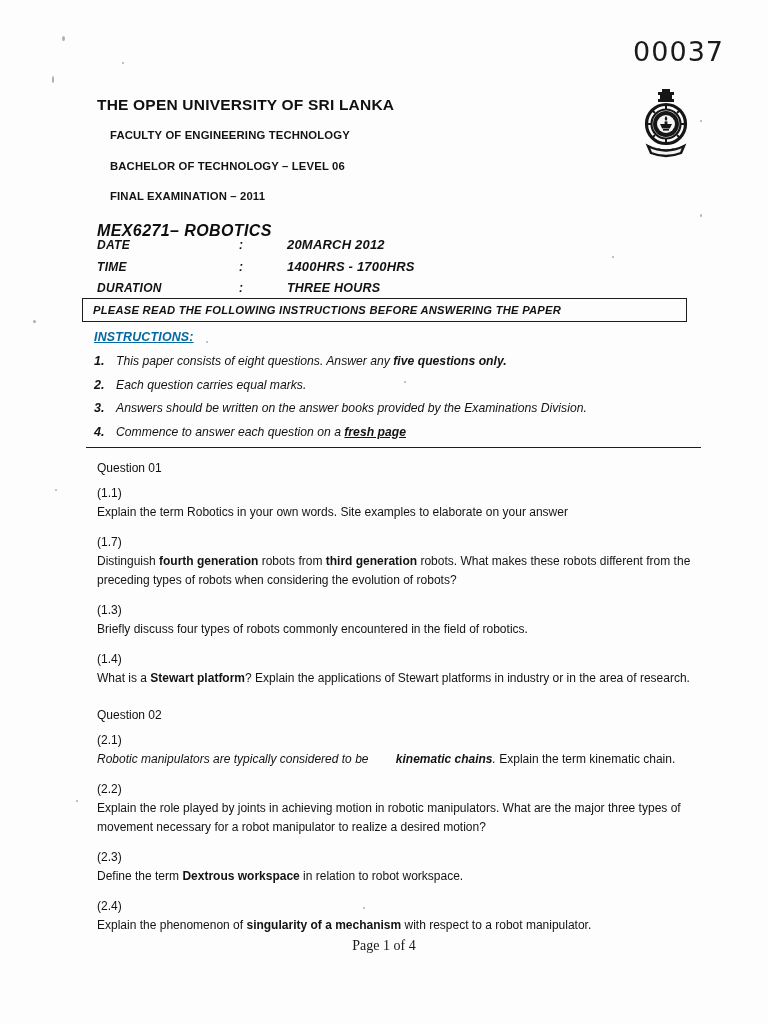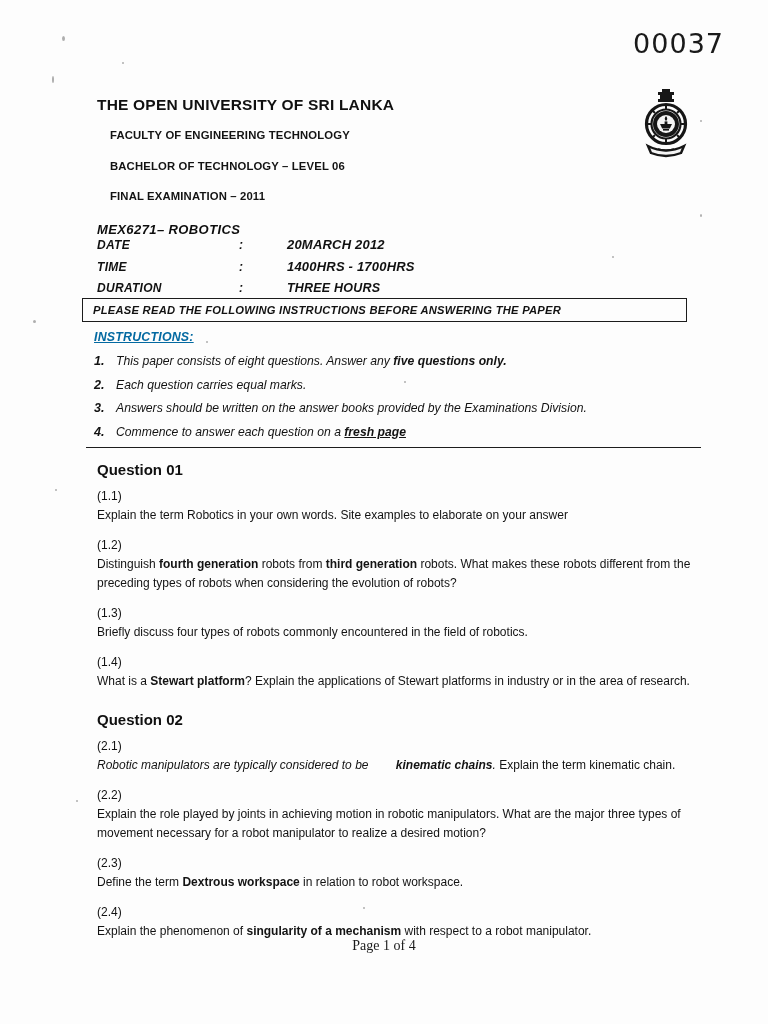--- a/index.html
+++ b/index.html
@@ -31,21 +31,21 @@
   }
   .speck {
     position: absolute;
     background: #6f6f6f;
     border-radius: 50%;
   }
 
   
   .exam-number {
     position: absolute;
-    top: 28px;
+    top: 36px;
     right: 44px;
     font-size: 27px;
     letter-spacing: 1px;
     color: #1a1a1a;
     font-family: "DejaVu Sans", sans-serif;
     text-align: center;
   }
 
   
   .crest {
@@ -73,21 +73,21 @@
   .sub-line {
     font-size: 11.3px;
     font-weight: bold;
     letter-spacing: .15px;
     line-height: 17.5px;
     margin: 13px;
     color: #131313;
   }
   .course-code {
     margin: 16px 0 0 0;
-    font-size: 13px;
+    font-size: 16px;
     font-weight: bold;
     font-style: italic;
     letter-spacing: .4px;
     color: #0e0e0e;
   }
 
   
   .meta {
     position: absolute;
     left: 97px;
@@ -188,22 +188,22 @@
   }
 
   
   .questions {
     position: absolute;
     left: 97px;
     top: 461px;
     width: 600px;
   }
   .q-heading {
-    font-size: 15px;
-    font-weight: bold;
+    font-size: 12px;
+    font-weight: normal;
     margin: 0 0 9px 0;
     color: #101010;
   }
   .q-heading.spaced { margin-top: 20px; }
 
   .q-item {
     display: flex;
     align-items: flex-start;
     margin-bottom: 11px;
     flex-direction: column;
@@ -352,21 +352,21 @@
 
   <div class="questions">
 
     <div class="q-heading">Question 01</div>
 
     <div class="q-item">
       <span class="q-label">(1.1)</span>
       <span class="q-text">Explain the term Robotics in your own words. Site examples to elaborate on your answer</span>
     </div>
     <div class="q-item">
-      <span class="q-label">(1.2)</span>
+      <span class="q-label">(1.7)</span>
       <span class="q-text">Distinguish <b>fourth generation</b> robots from <b>third generation</b> robots. What makes these robots different from the preceding types of robots when considering the evolution of robots?</span>
     </div>
     <div class="q-item">
       <span class="q-label">(1.3)</span>
       <span class="q-text">Briefly discuss four types of robots commonly encountered in the field of robotics.</span>
     </div>
     <div class="q-item">
       <span class="q-label">(1.4)</span>
       <span class="q-text">What is a <b>Stewart platform</b>? Explain the applications of Stewart platforms in industry or in the area of research.</span>
     </div>

